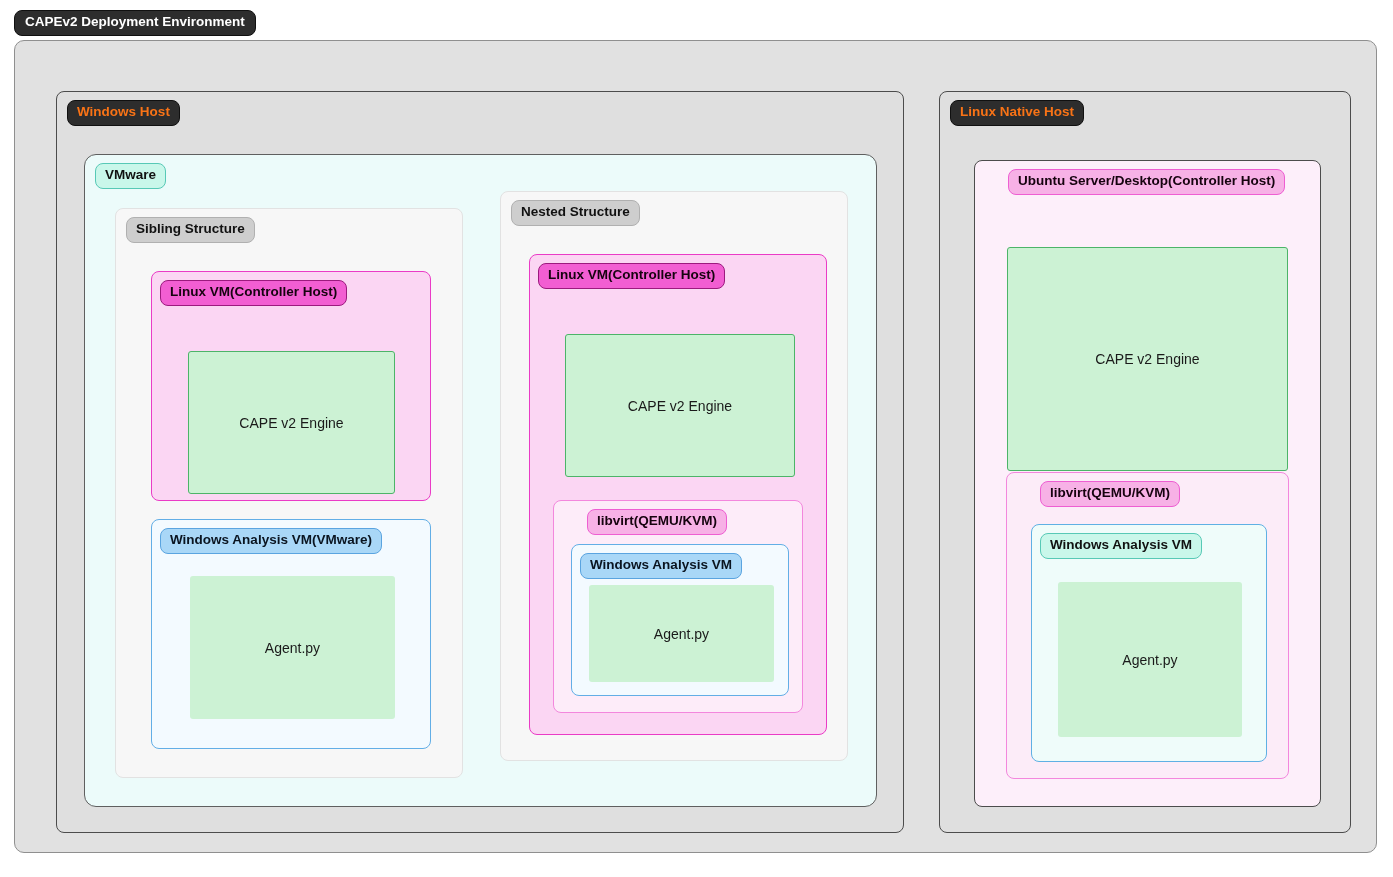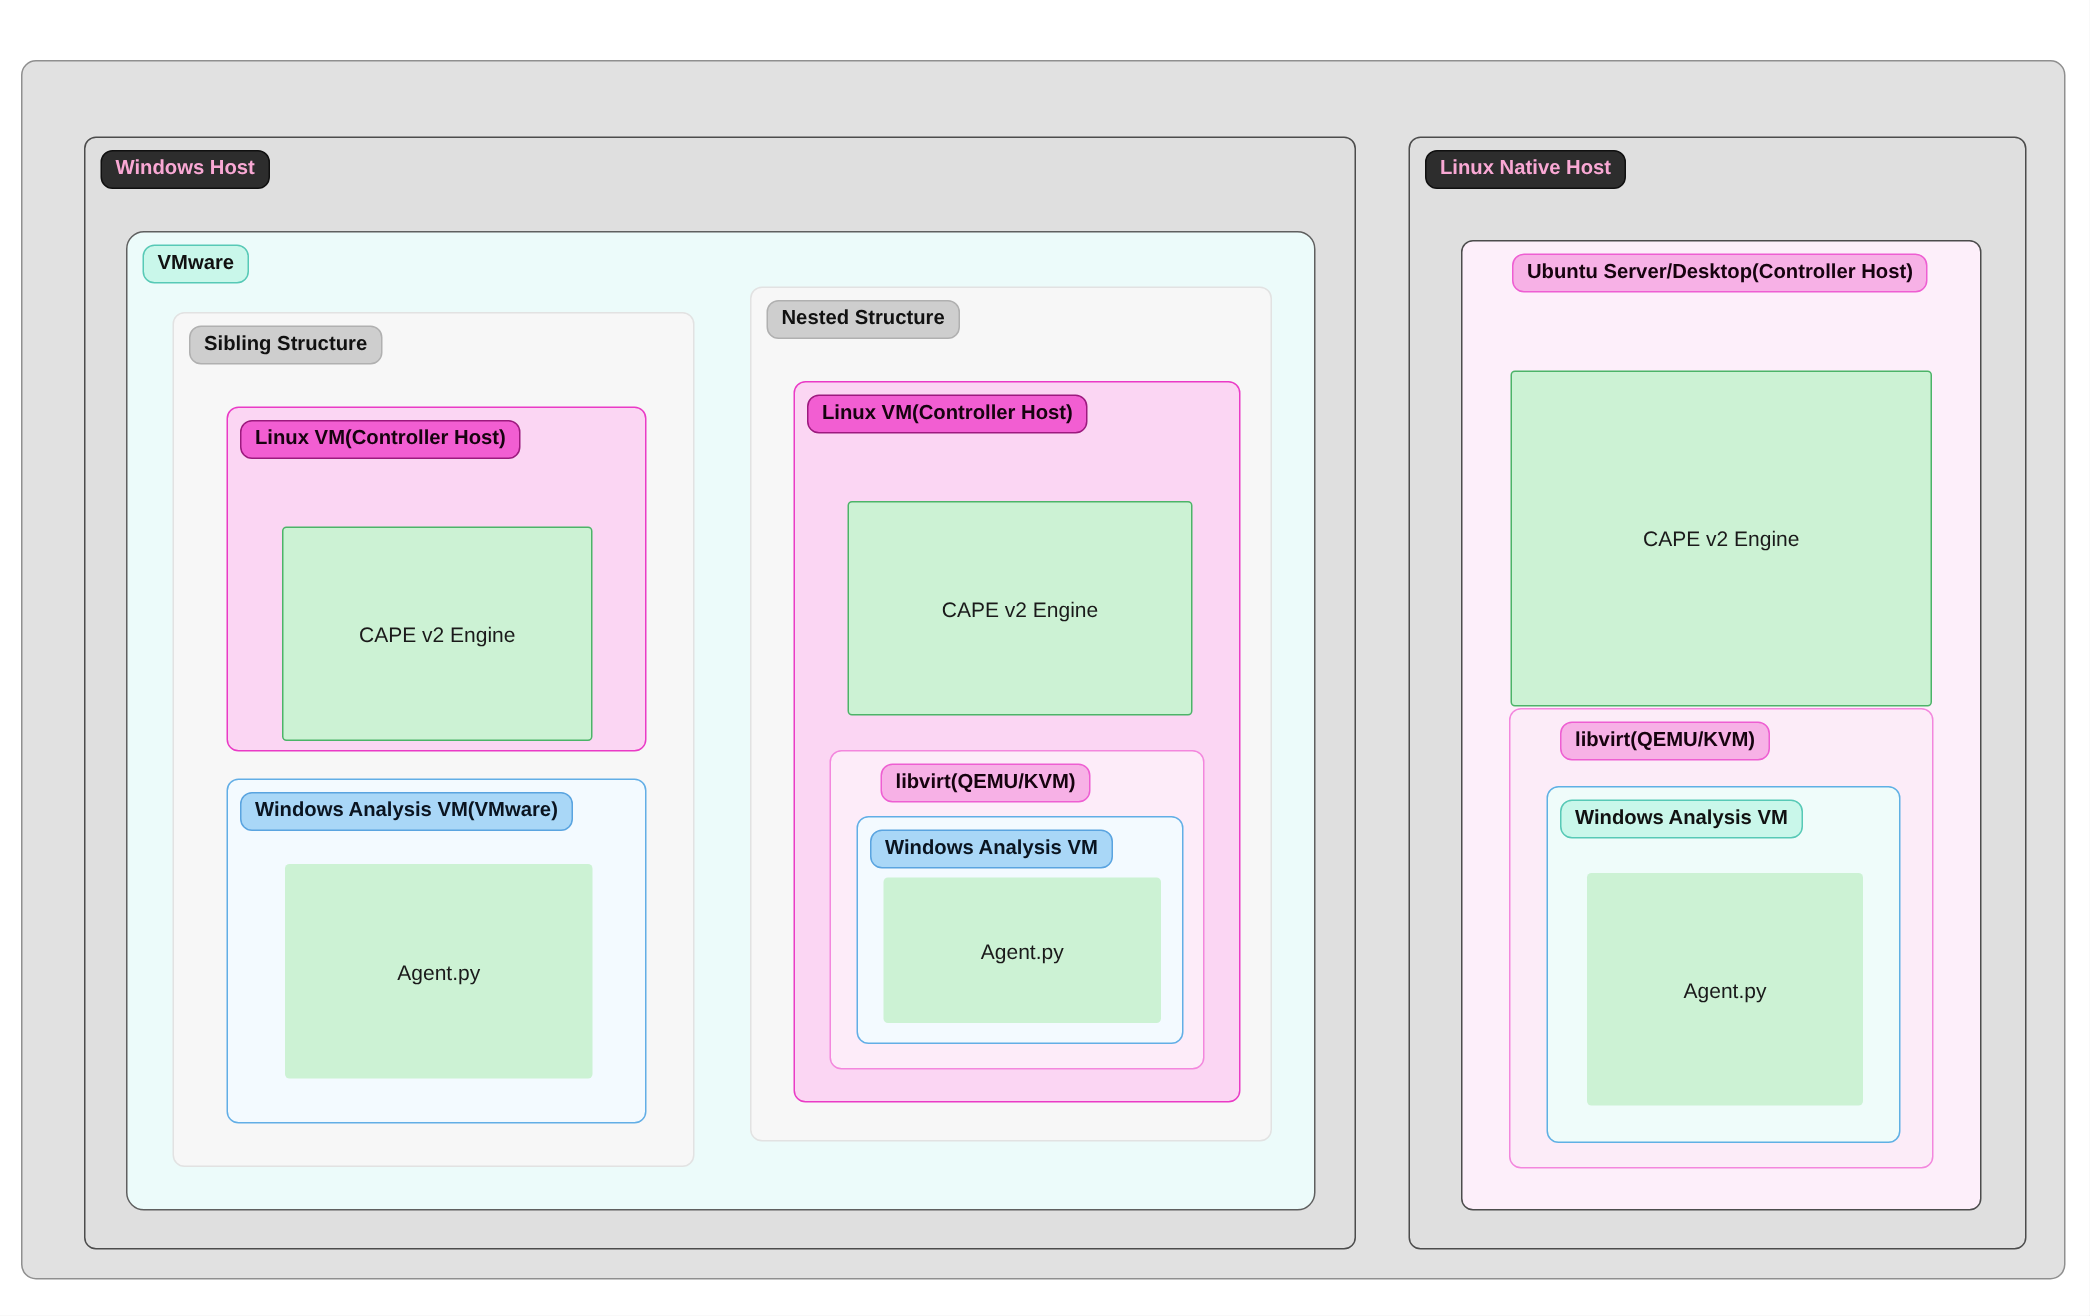--- a/index.html
+++ b/index.html
@@ -46,35 +46,36 @@
   .ubuntu       {left:34px;  top:68px;  width:347px; height:647px;background:#fdeffa;border-color:#4c4c4c;}
   .engine-right {left:32px;  top:63px;  width:281px; height:224px;}
   .libvirt-right{left:31px;  top:311px; width:283px; height:307px;background:#fcecf8;border-color:#f387dd;}
   .analysis-right{left:24px; top:51px;  width:236px; height:238px;background:#effcfa;border-color:#5fb0e4;}
   .agent-right  {left:26px;  top:57px;  width:184px; height:155px;}
 
   .green-bordered{background:#ccf2d4;border:1px solid #4cb468;border-radius:3px;margin-top:23px;}
   .green-soft    {background:#ccf2d4;border:none;border-radius:3px;}
 
   
-  .badge-dark   {background:#2d2d2d;border-color:#101010;color:#f9a8d4;}
+  .badge-dark   {background:#2d2d2d;border-color:#101010;color:#f97316;}
   .badge-title  {position:absolute;top:10px;left:14px;background:#2d2d2d;border:1px solid #101010;color:#ffffff;
                  padding:3px 10px 4px;border-radius:8px;font-size:13.5px;font-weight:600;line-height:1.25;white-space:nowrap;}
   .badge-mint   {background:#c9f7ea;border-color:#57c9b6;color:#111111;}
   .badge-gray   {background:#cecece;border-color:#b0b0b0;color:#111111;}
   .badge-magenta{background:#f25ed2;border-color:#9c1a7e;color:#16030f;}
   .badge-pink   {background:#f7b1e6;border-color:#ee5ed2;color:#16030f;margin-left:23px;}
   .badge-blue   {background:#a9d7f7;border-color:#5aa4e0;color:#0a1420;}
   .b8{left:8px;}
 </style>
 </head>
 <body>
 
 <div class="stage">
 
+  <span class="badge-title">CAPEv2 Deployment Environment</span>
 
   <div class="box outer">
 
     <div class="box host-win">
       <span class="badge badge-dark">Windows Host</span>
 
       <div class="box vmware">
         <span class="badge badge-mint">VMware</span>
 
         <div class="box struct-sib">

